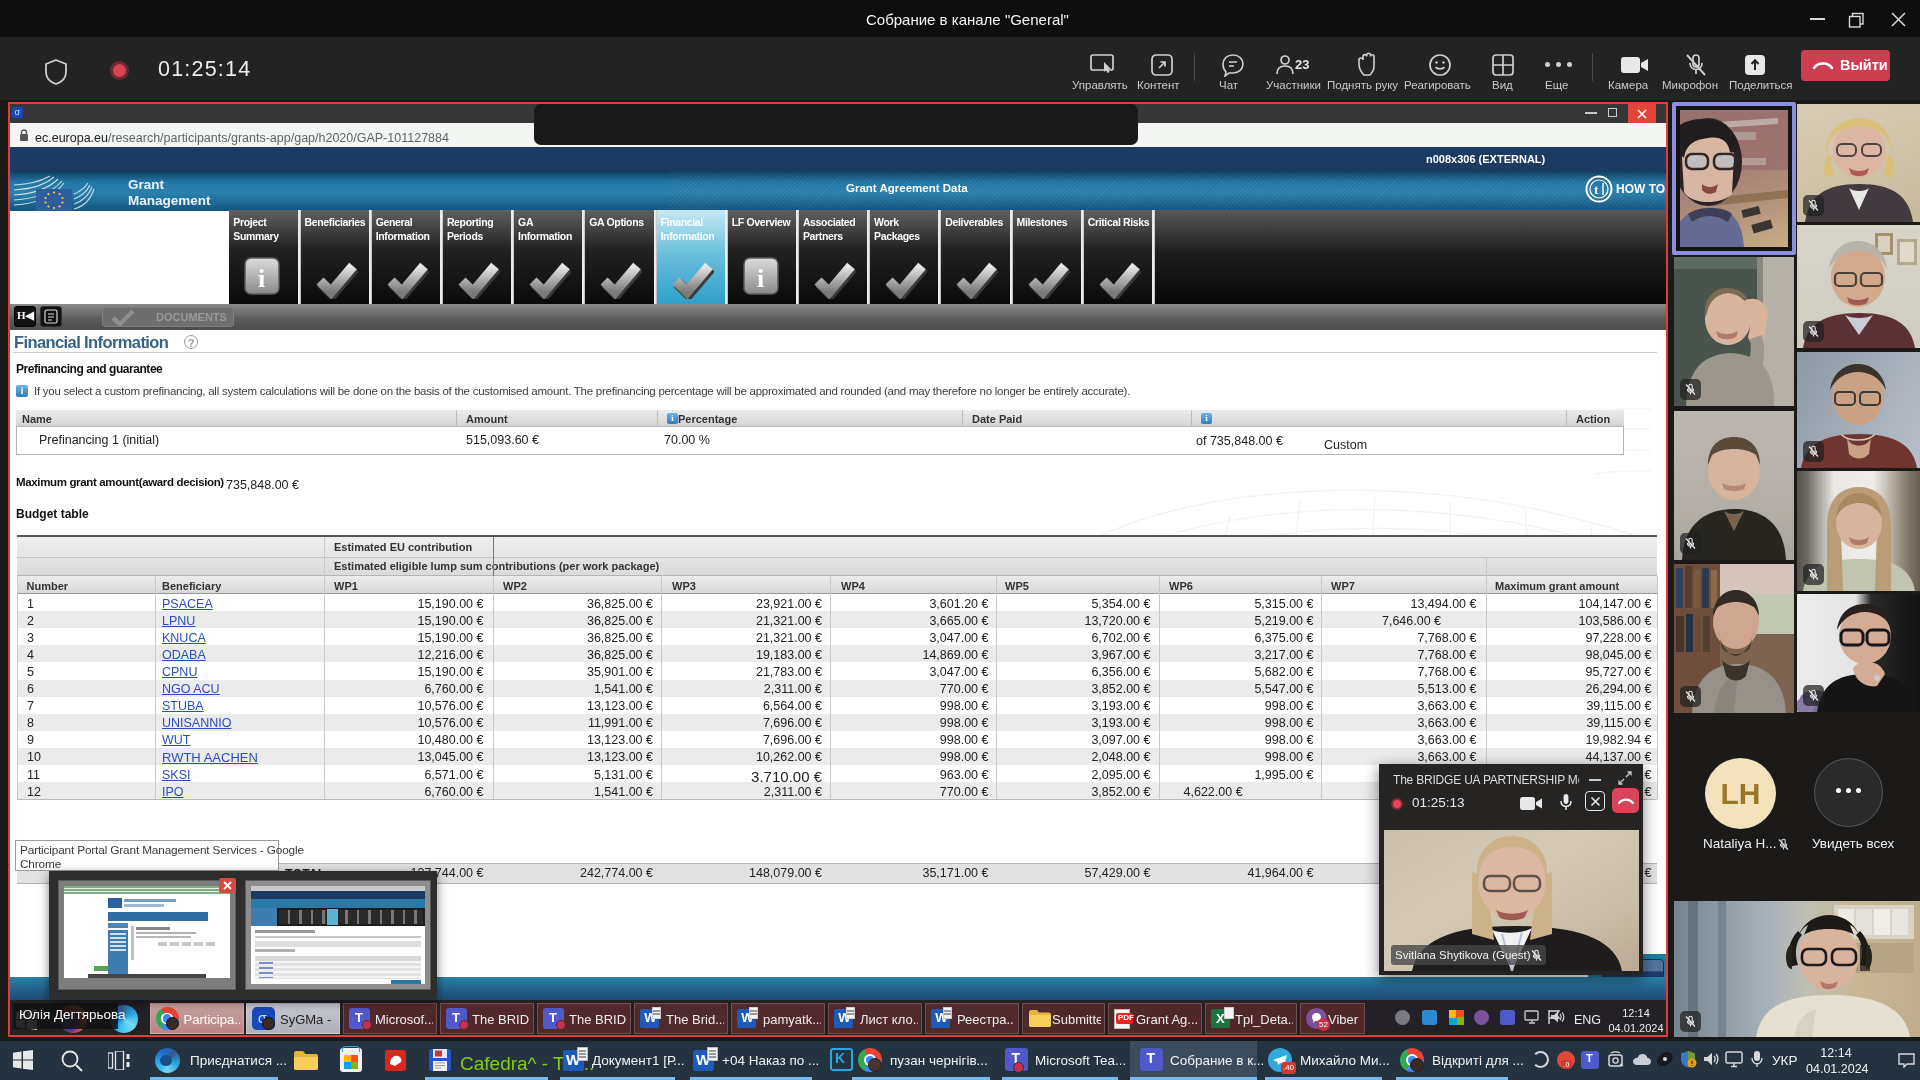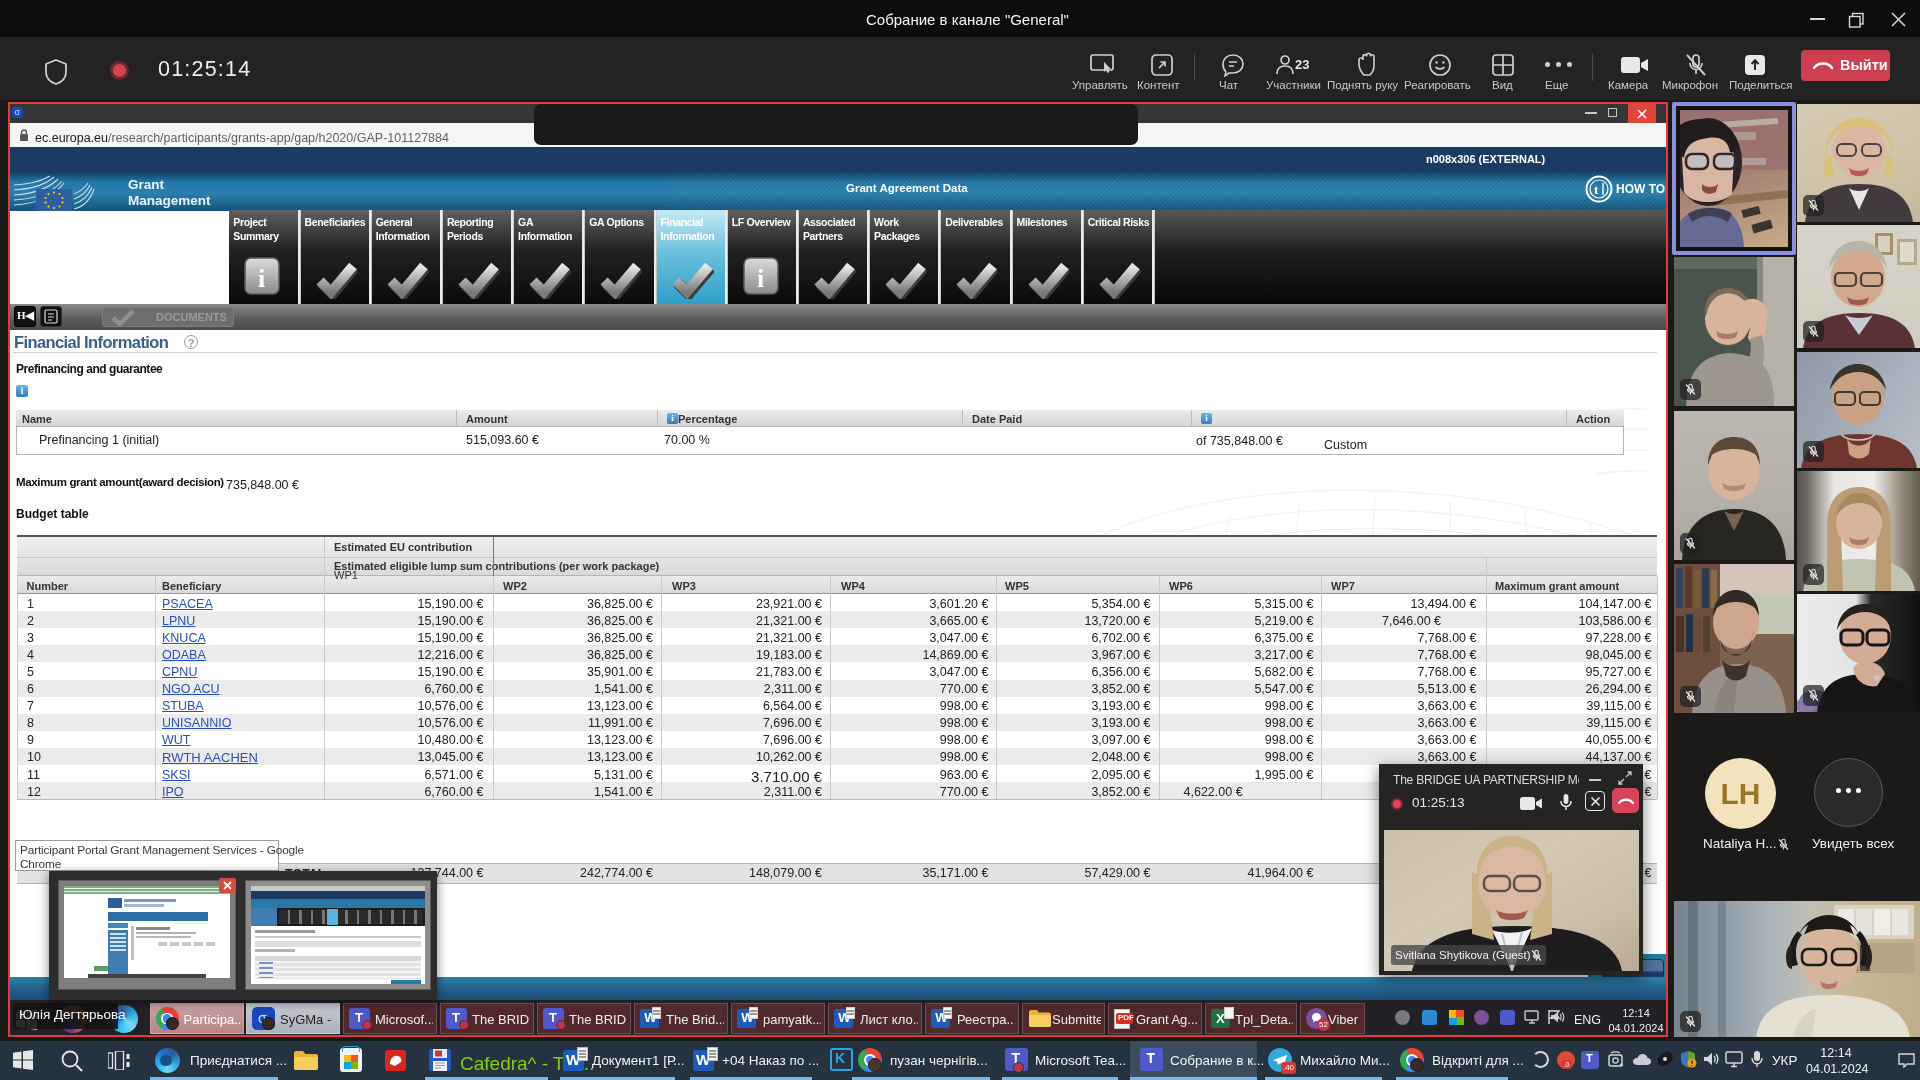--- a/index.html
+++ b/index.html
@@ -349,20 +349,21 @@
 <path d="M60 238 C160 180 320 160 480 185 C575 203 655 220 698 240"></path>
 <path d="M100 250 L130 180 M180 242 L200 162 M260 232 L270 148 M340 226 L345 143 M420 224 L420 148 M500 228 L495 155 M570 236 L560 170"></path>
 <path d="M560 60 C600 50 650 55 680 70 M555 80 C600 70 650 75 685 90 M560 100 C605 92 655 97 688 110 M565 120 C610 113 658 118 690 130 M300 70 C350 60 420 62 470 75 M305 88 C355 80 425 82 472 94"></path>
 </g>
       </svg>
   <div class="abs" style="left:4px;top:229px;font-size:16.5px;letter-spacing:-0.6px;font-weight:bold;color:#3a6286">Financial Information</div>
   <div class="abs" style="left:174px;top:231px;width:14px;height:14px;border:1.6px solid #9a9a9a;border-radius:50%;color:#9a9a9a;font-size:11px;font-weight:bold;text-align:center;line-height:14px">?</div>
   <div class="abs" style="left:3px;top:248px;width:1644px;height:1px;background:#cfcfcf"></div>
   <div class="abs" style="left:6px;top:258px;font-size:12px;letter-spacing:-0.45px;font-weight:bold;color:#111">Prefinancing and guarantee</div>
   <div class="abs" style="left:6px;top:281px;width:12px;height:12px;background:linear-gradient(180deg,#6db3e8,#2f7cc0);border-radius:2px;color:#fff;font-size:9.5px;font-weight:bold;text-align:center;line-height:12px;font-family:'Liberation Serif',serif">i</div>
+  <div class="abs" style="left:24px;top:281px;font-size:11.5px;letter-spacing:-0.25px;color:#3c3c3c">If you select a custom prefinancing, all system calculations will be done on the basis of the customised amount. The prefinancing percentage will be approximated and rounded (and may therefore no longer be entirely accurate).</div>
   <div class="abs" style="left:6px;top:306px;width:1608px;height:45px;border:1px solid #b5b5b5;background:#fff"></div>
   <div class="abs" style="left:6px;top:306px;width:1608px;height:17px;background:linear-gradient(180deg,#ececec,#d5d5d5);border-bottom:1px solid #b5b5b5"></div>
   <div class="abs" style="left:12px;top:309px;font-size:11px;font-weight:bold;color:#333">Name</div>
   <div class="abs" style="left:456px;top:309px;font-size:11px;font-weight:bold;color:#333">Amount</div>
   <div class="abs" style="left:668px;top:309px;font-size:11px;font-weight:bold;color:#333">Percentage</div>
   <div class="abs" style="left:962px;top:309px;font-size:11px;font-weight:bold;color:#333">Date Paid</div>
   <div class="abs" style="left:1566px;top:309px;font-size:11px;font-weight:bold;color:#333">Action</div>
   <div class="abs" style="left:657px;top:308.5px;width:11px;height:11px;background:linear-gradient(180deg,#6db3e8,#2f7cc0);border-radius:2px;color:#fff;font-size:9px;font-weight:bold;text-align:center;line-height:11px;font-family:'Liberation Serif',serif">i</div>
   <div class="abs" style="left:1191px;top:308.5px;width:11px;height:11px;background:linear-gradient(180deg,#6db3e8,#2f7cc0);border-radius:2px;color:#fff;font-size:9px;font-weight:bold;text-align:center;line-height:11px;font-family:'Liberation Serif',serif">i</div>
   <div class="abs" style="left:446px;top:306px;width:1px;height:17px;background:#bdbdbd"></div>
@@ -379,21 +380,21 @@
   <div class="abs" style="left:216px;top:374px;font-size:12.5px;color:#222">735,848.00 €</div>
   <div class="abs" style="left:6px;top:403px;font-size:12px;font-weight:bold;color:#111">Budget table</div>
   <div class="abs" style="left:6.8px;top:431px;width:1640.2px;height:2px;background:#555"></div>
   <div class="abs" style="left:6.8px;top:433px;width:1640.2px;height:39px;background:linear-gradient(180deg,#efefef,#dadada);border-bottom:1px solid #b5b5b5"></div>
   <div class="abs" style="left:6.8px;top:452.5px;width:1640.2px;height:1px;background:#c5c5c5"></div>
   <div class="abs" style="left:324px;top:437px;font-size:11px;font-weight:bold;color:#333">Estimated EU contribution</div>
   <div class="abs" style="left:324px;top:456px;font-size:11px;font-weight:bold;color:#333">Estimated eligible lump sum contributions (per work package)</div>
   <div class="abs" style="left:6.8px;top:472px;width:1640.2px;height:18px;background:linear-gradient(180deg,#ececec,#d8d8d8);border-bottom:1px solid #999"></div>
   <div class="abs" style="left:16.5px;top:476px;font-size:11px;font-weight:bold;color:#333">Number</div>
   <div class="abs" style="left:152px;top:476px;font-size:11px;font-weight:bold;color:#333">Beneficiary</div>
-  <div class="abs" style="left:324px;top:465px;font-size:11px;font-weight:normal;color:#333">WP1</div>
+  <div class="abs" style="left:324px;top:476px;font-size:11px;font-weight:bold;color:#333">WP1</div>
   <div class="abs" style="left:493px;top:476px;font-size:11px;font-weight:bold;color:#333">WP2</div>
   <div class="abs" style="left:662px;top:476px;font-size:11px;font-weight:bold;color:#333">WP3</div>
   <div class="abs" style="left:831px;top:476px;font-size:11px;font-weight:bold;color:#333">WP4</div>
   <div class="abs" style="left:995px;top:476px;font-size:11px;font-weight:bold;color:#333">WP5</div>
   <div class="abs" style="left:1159px;top:476px;font-size:11px;font-weight:bold;color:#333">WP6</div>
   <div class="abs" style="left:1321px;top:476px;font-size:11px;font-weight:bold;color:#333">WP7</div>
   <div class="abs" style="left:1485px;top:476px;font-size:11px;font-weight:bold;color:#333">Maximum grant amount</div>
   <div class="abs" style="left:6.8px;top:490.0px;width:1640.2px;height:17.1px;background:#fff"></div>
   <div class="abs" style="left:17px;top:492.5px;font-size:12.5px;color:#222">1</div>
   <div class="abs" style="left:152px;top:492.5px;font-size:12.5px;color:#2a50bb;text-decoration:underline">PSACEA</div>
@@ -485,21 +486,21 @@
   <div class="abs" style="left:6.8px;top:626.8px;width:1640.2px;height:17.1px;background:#fff"></div>
   <div class="abs" style="left:17px;top:629.3px;font-size:12.5px;color:#222">9</div>
   <div class="abs" style="left:152px;top:629.3px;font-size:12.5px;color:#2a50bb;text-decoration:underline">WUT</div>
   <div class="abs" style="left:343.5px;top:629.3px;width:130px;text-align:right;font-size:12.5px;color:#222">10,480.00 €</div>
   <div class="abs" style="left:513.0px;top:629.3px;width:130px;text-align:right;font-size:12.5px;color:#222">13,123.00 €</div>
   <div class="abs" style="left:682.0px;top:629.3px;width:130px;text-align:right;font-size:12.5px;color:#222">7,696.00 €</div>
   <div class="abs" style="left:848.5px;top:629.3px;width:130px;text-align:right;font-size:12.5px;color:#222">998.00 €</div>
   <div class="abs" style="left:1010.5px;top:629.3px;width:130px;text-align:right;font-size:12.5px;color:#222">3,097.00 €</div>
   <div class="abs" style="left:1173.5px;top:629.3px;width:130px;text-align:right;font-size:12.5px;color:#222">998.00 €</div>
   <div class="abs" style="left:1336.5px;top:629.3px;width:130px;text-align:right;font-size:12.5px;color:#222">3,663.00 €</div>
-  <div class="abs" style="left:1511.5px;top:629.3px;width:130px;text-align:right;font-size:12.5px;color:#222">40,055.00 €</div>
+  <div class="abs" style="left:1511.5px;top:629.3px;width:130px;text-align:right;font-size:12.5px;color:#222">19,982.94 €</div>
   <div class="abs" style="left:6.8px;top:643.9px;width:1640.2px;height:17.1px;background:#ebebeb"></div>
   <div class="abs" style="left:17px;top:646.4px;font-size:12.5px;color:#222">10</div>
   <div class="abs" style="left:152px;top:646.4px;font-size:13px;color:#2a50bb;text-decoration:underline">RWTH AACHEN</div>
   <div class="abs" style="left:343.5px;top:646.4px;width:130px;text-align:right;font-size:12.5px;color:#222">13,045.00 €</div>
   <div class="abs" style="left:513.0px;top:646.4px;width:130px;text-align:right;font-size:12.5px;color:#222">13,123.00 €</div>
   <div class="abs" style="left:682.0px;top:646.4px;width:130px;text-align:right;font-size:12.5px;color:#222">10,262.00 €</div>
   <div class="abs" style="left:848.5px;top:646.4px;width:130px;text-align:right;font-size:12.5px;color:#222">998.00 €</div>
   <div class="abs" style="left:1010.5px;top:646.4px;width:130px;text-align:right;font-size:12.5px;color:#222">2,048.00 €</div>
   <div class="abs" style="left:1173.5px;top:646.4px;width:130px;text-align:right;font-size:12.5px;color:#222">998.00 €</div>
   <div class="abs" style="left:1336.5px;top:646.4px;width:130px;text-align:right;font-size:12.5px;color:#222">3,663.00 €</div>

